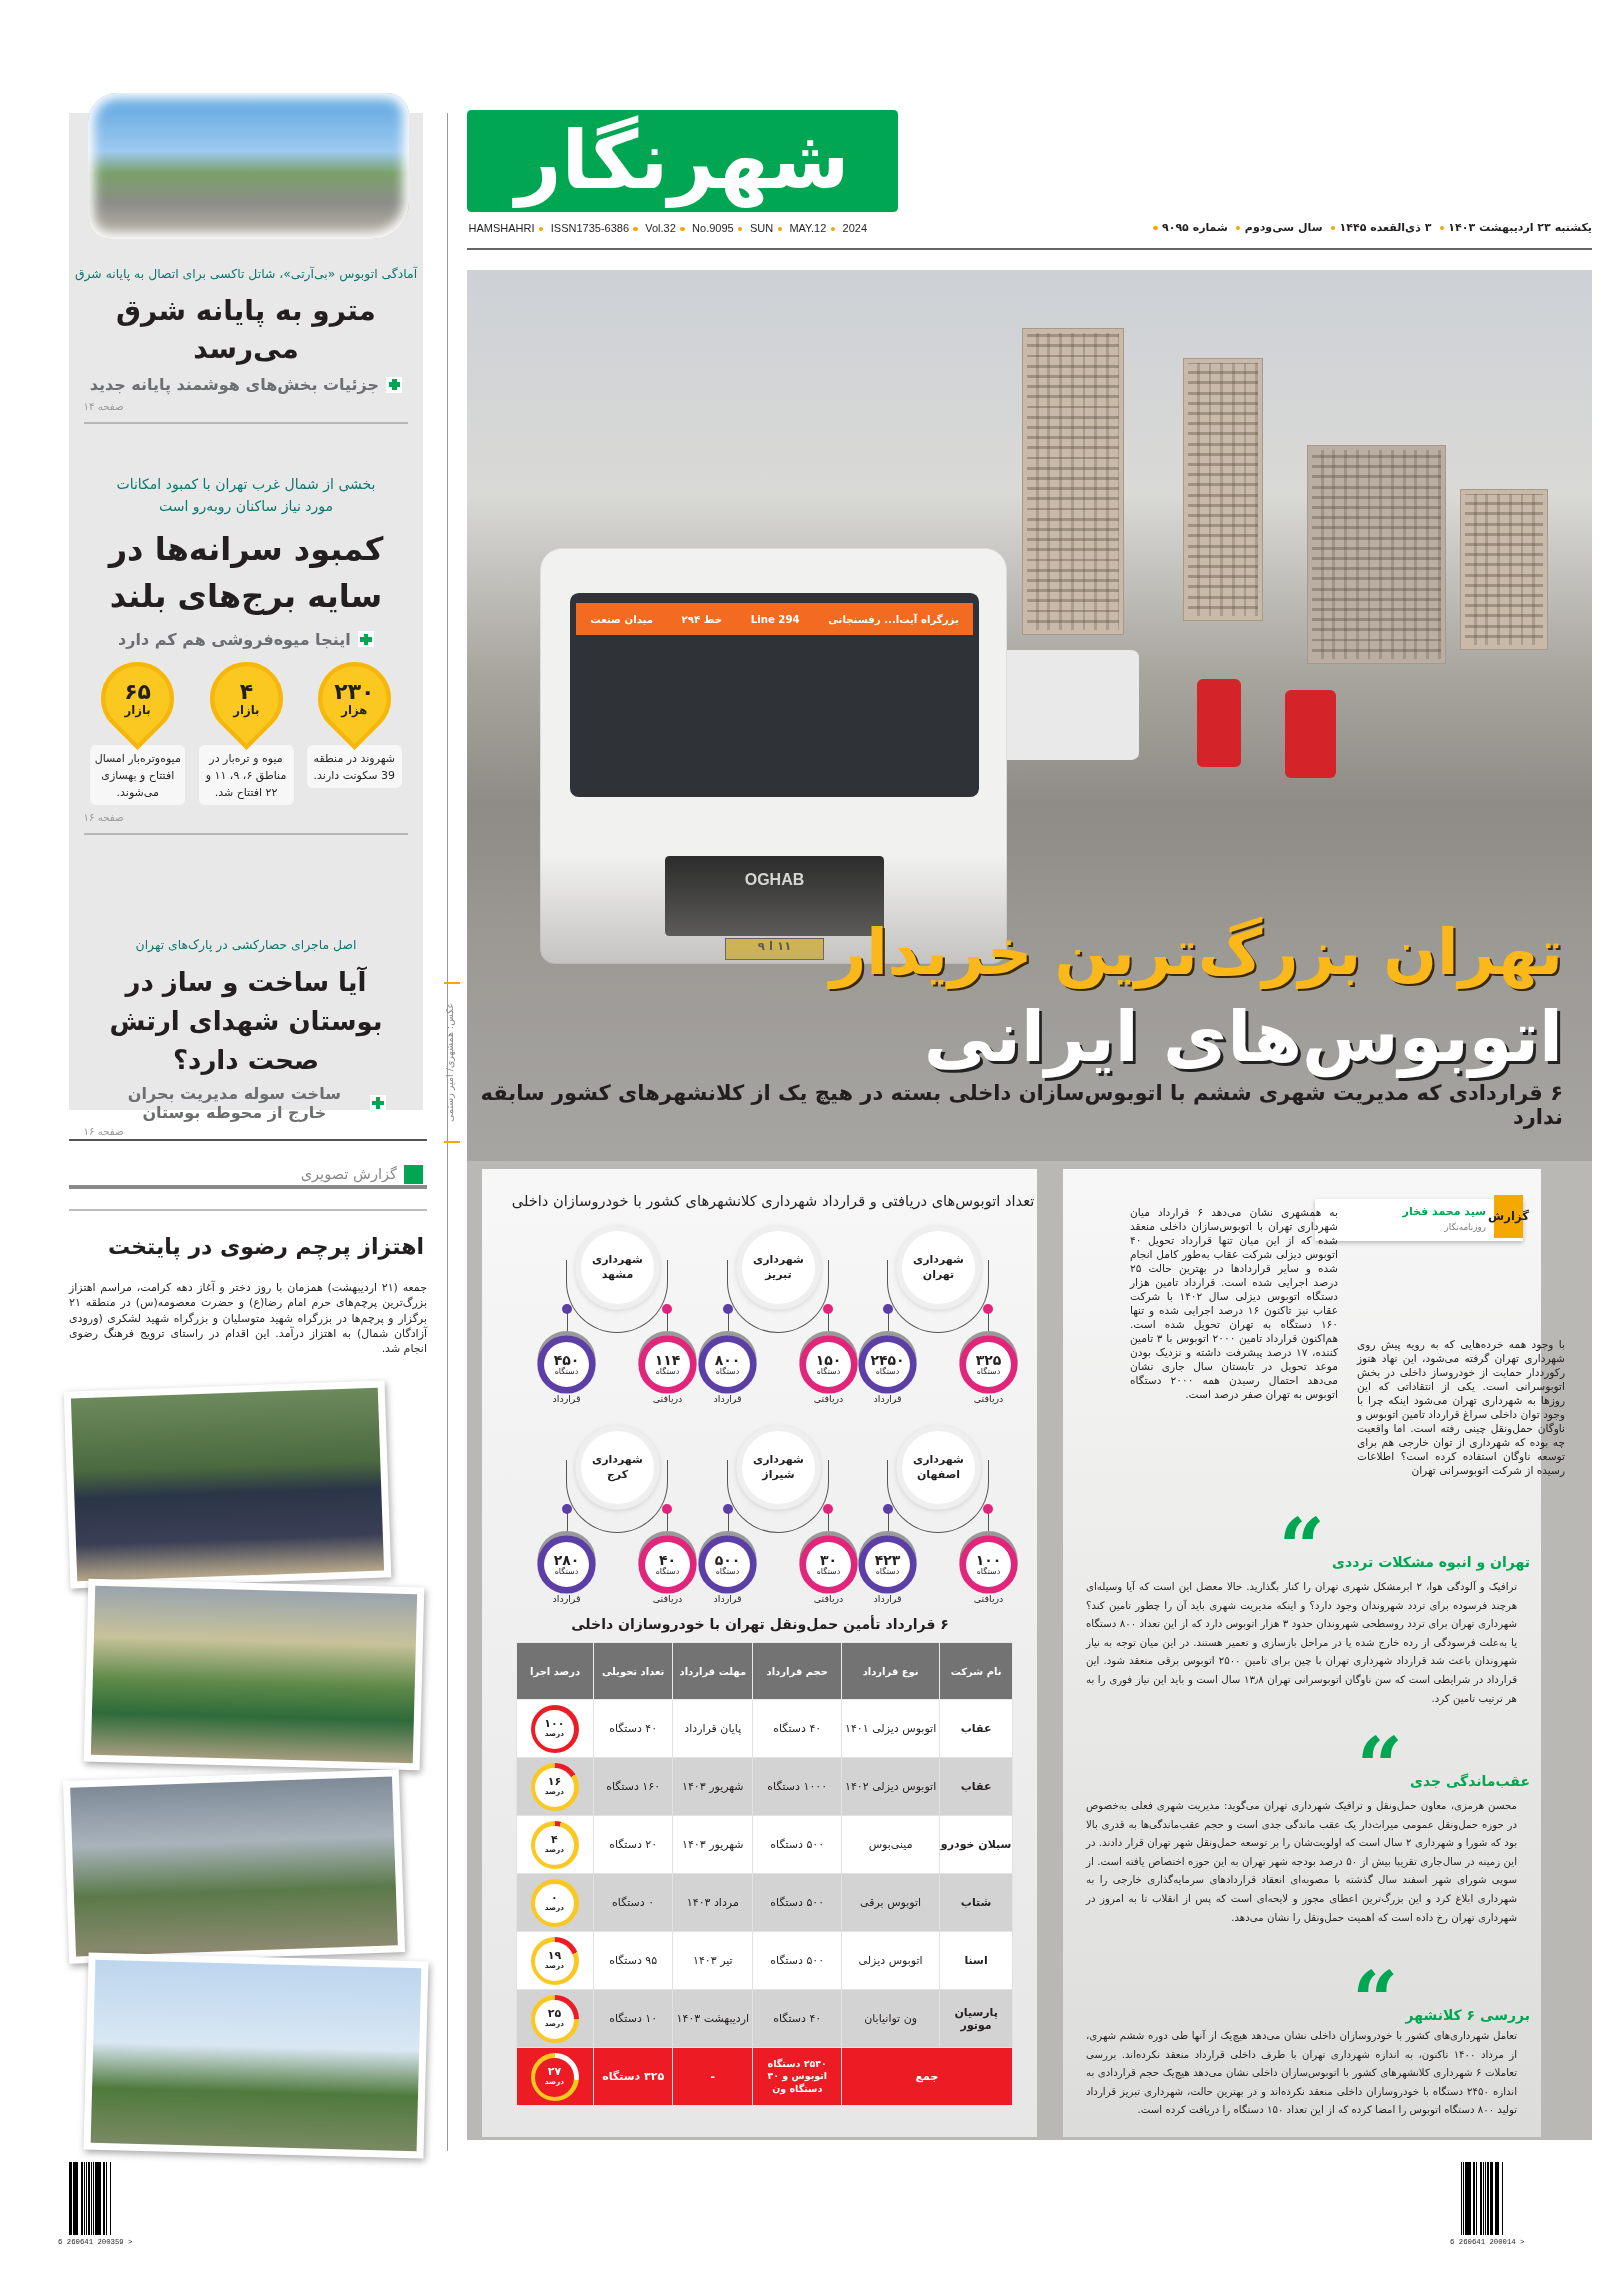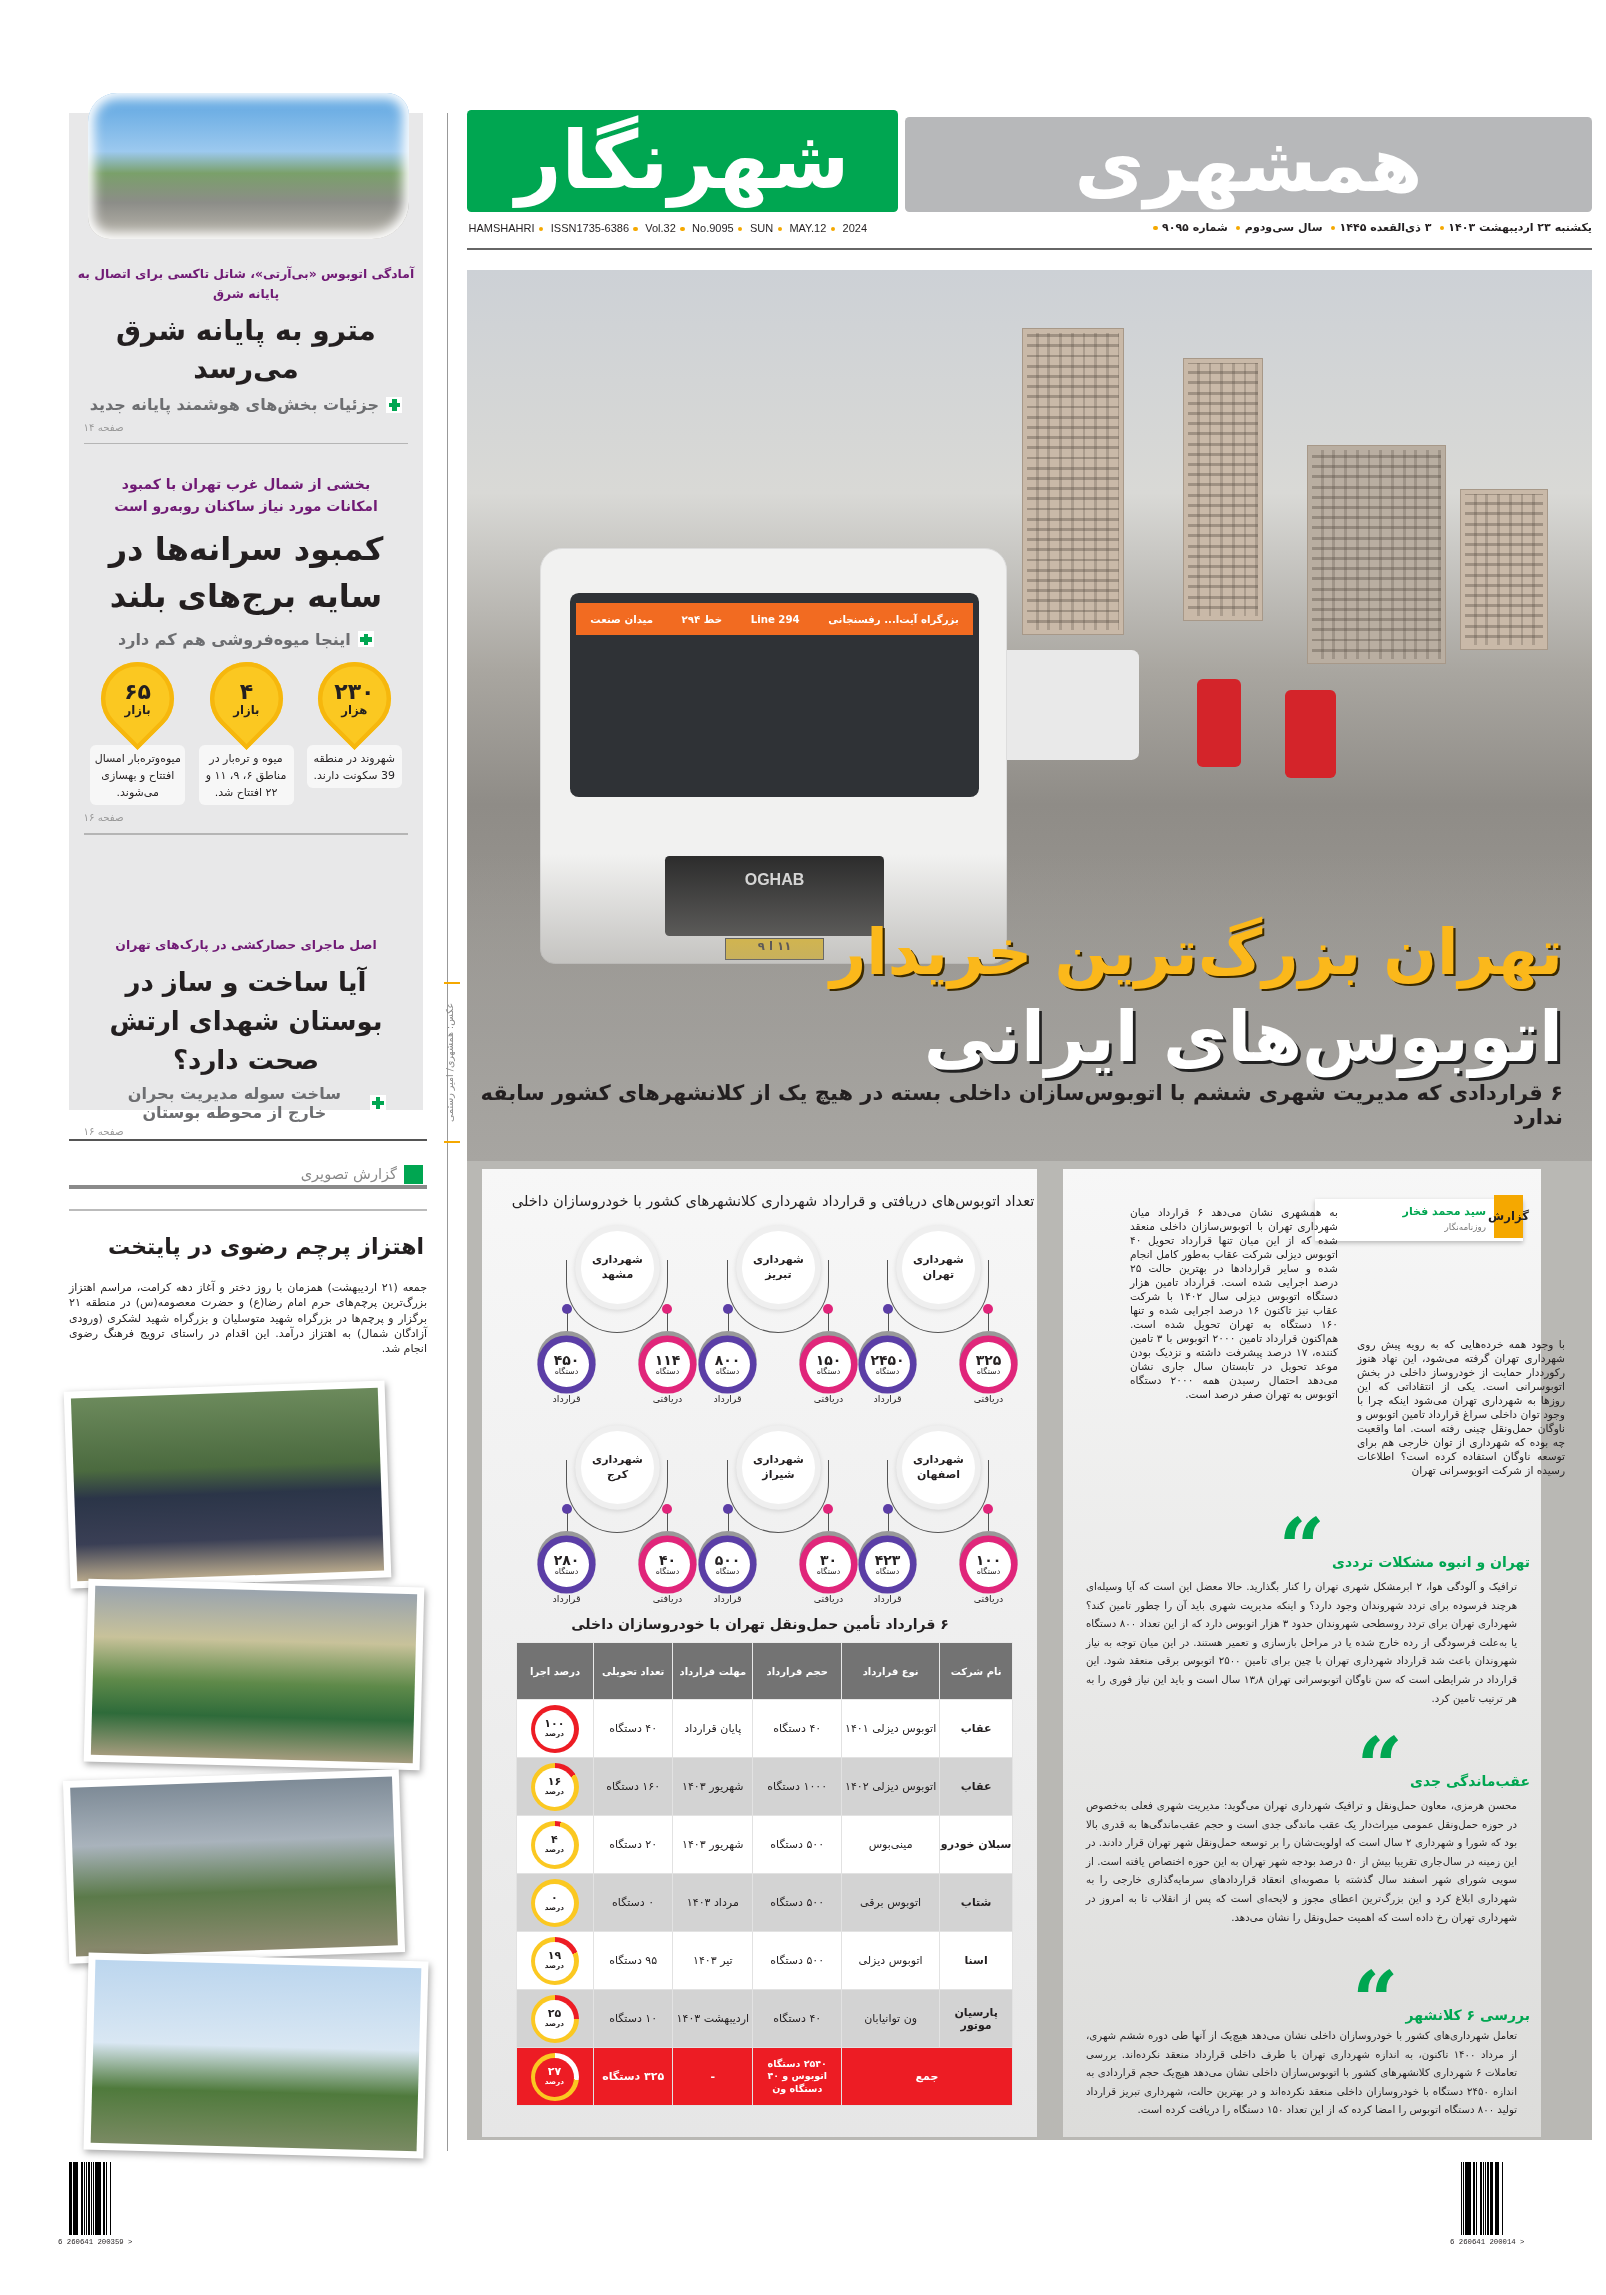--- a/index.html
+++ b/index.html
@@ -16,21 +16,21 @@
   .meta-fa { position: absolute; right: 0; top: 111px; font-size: 11px; font-weight: bold; direction: rtl; color: #231f20; }
   .meta-dot { display: inline-block; width: 4.4px; height: 4.4px; border-radius: 50%; background: #f5a800; margin: 0 4.4px; vertical-align: middle; }
   .mast-rule { position: absolute; left: 467px; top: 248px; width: 1125px; height: 1.5px; background: #666; }
 
   
   .sidebar { position: absolute; left: 69px; top: 113px; width: 354px; height: 997px; background: #e8e8e9; }
   .side-photo { position: absolute; left: 88px; top: 93px; width: 321px; height: 146px;
     background: linear-gradient(180deg, #5ba4e0 0%, #9cc9ef 40%, #7aa06a 55%, #8c8d88 75%, #bcb8ae 100%);
     border-radius: 29px 22px 37px 22px; box-shadow: 0 0 11.7px 5.8px #fff inset; }
   .side-block { position: absolute; left: 69px; width: 354px; text-align: center; }
-  .kicker { font-size: 12.4px; color: #701a75; line-height: 20.4px; font-weight: bold; }
+  .kicker { font-size: 12.4px; color: #0f766e; line-height: 20.4px; }
   .headline { font-weight: bold; color: #231f20; }
   .plus-line { font-size: 16px; font-weight: bold; color: #6d6e71; display: flex; justify-content: center; align-items: center; gap: 7.3px; }
   .plus-icon { width: 16px; height: 16px; background: #fff; position: relative; flex: 0 0 16px; }
   .plus-icon::before, .plus-icon::after { content: ""; position: absolute; background: #00a651; }
   .plus-icon::before { left: 5.8px; top: 2.2px; width: 4.4px; height: 11.7px; }
   .plus-icon::after { left: 2.2px; top: 5.8px; width: 11.7px; height: 4.4px; }
   .page-ref { font-size: 10.2px; color: #999; text-align: left; padding-left: 14.6px; }
   .side-rule { height: 1.5px; background: #b5b5b5; margin: 10.2px 14.6px 0 14.6px; }
 
   .pins { display: flex; justify-content: space-around; margin-top: 13px; padding: 0 14.6px; }
@@ -124,21 +124,20 @@
   
   .barcode { position: absolute; top: 2162px; width: 42px; height: 73px;
     background: repeating-linear-gradient(90deg, #000 0 1.5px, #fff 1.5px 2.2px, #000 2.2px 2.9px, #fff 2.9px 4.4px, #000 4.4px 6.6px, #fff 6.6px 7.3px); }
   .barcode-num { position: absolute; top: 2238px; font-family: "Liberation Mono", monospace; font-size: 7.3px; direction: ltr; }
 </style>
 </head>
 <body>
 
 <div class="masthead">
   <div class="logo-green">شهرنگار</div>
-  <div class="logo-gray">همشهری</div>
   <div class="meta-en">
     <span>HAMSHAHRI</span><span class="meta-dot"></span>
     <span>ISSN1735-6386</span><span class="meta-dot"></span>
     <span>Vol.32</span><span class="meta-dot"></span>
     <span>No.9095</span><span class="meta-dot"></span>
     <span>SUN</span><span class="meta-dot"></span>
     <span>MAY.12</span><span class="meta-dot"></span>
     <span>2024</span>
   </div>
   <div class="meta-fa">

